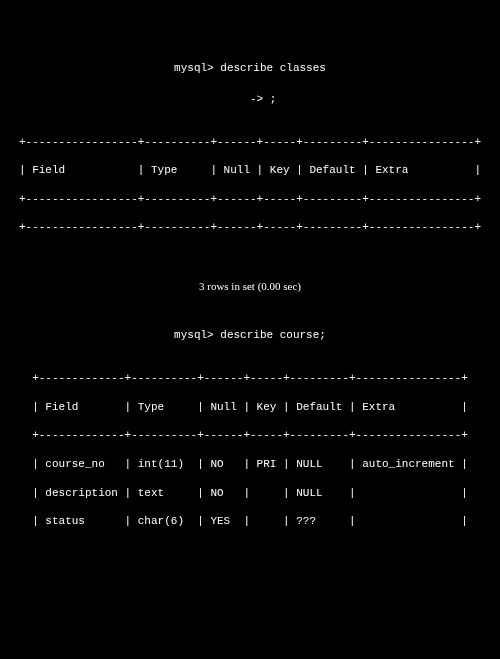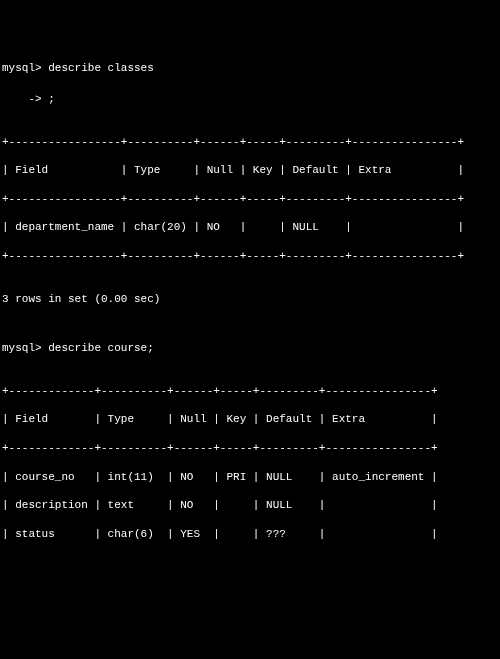--- a/index.html
+++ b/index.html
@@ -1,18 +1,19 @@
 <!DOCTYPE html>
 <html><head>
   <meta charset="utf-8">
   <style>
     * {
       margin: 0;
       padding: 0;
       box-sizing: border-box;
+      text-align: center;
     }
     body {
       background: #000;
       color: #fff;
       font-family: "Courier New", monospace;
       font-size: 11px;
       line-height: 1.3;
       padding: 2px;
       width: 500px;
       white-space: pre;
@@ -23,36 +24,36 @@
     .table-block {
       margin: 0;
     }
     .hr {
       letter-spacing: 0;
     }
     .row {
       letter-spacing: 0;
     }
     .status {
-      margin-top: 0;
+      margin-top: 16px;
       margin-bottom: 4px;
+      font-family: Liberation Serif, serif;
     }
   </style>
 </head>
 <body>
 
 
 
 <div class="prompt-line">mysql&gt; describe classes</div>
 <div class="prompt-line">    -&gt; ;</div>
 <div class="table-block">
 <div class="hr">+-----------------+----------+------+-----+---------+----------------+</div>
 <div class="row">| Field           | Type     | Null | Key | Default | Extra          |</div>
 <div class="hr">+-----------------+----------+------+-----+---------+----------------+</div>
-<div class="row">| department_name | char(20) | NO   |     | NULL    |                |</div>
 <div class="hr">+-----------------+----------+------+-----+---------+----------------+</div>
 </div>
 <div class="status">3 rows in set (0.00 sec)</div>
 
 <div class="prompt-line">mysql&gt; describe course;</div>
 <div class="table-block">
 <div class="hr">+-------------+----------+------+-----+---------+----------------+</div>
 <div class="row">| Field       | Type     | Null | Key | Default | Extra          |</div>
 <div class="hr">+-------------+----------+------+-----+---------+----------------+</div>
 <div class="row">| course_no   | int(11)  | NO   | PRI | NULL    | auto_increment |</div>

